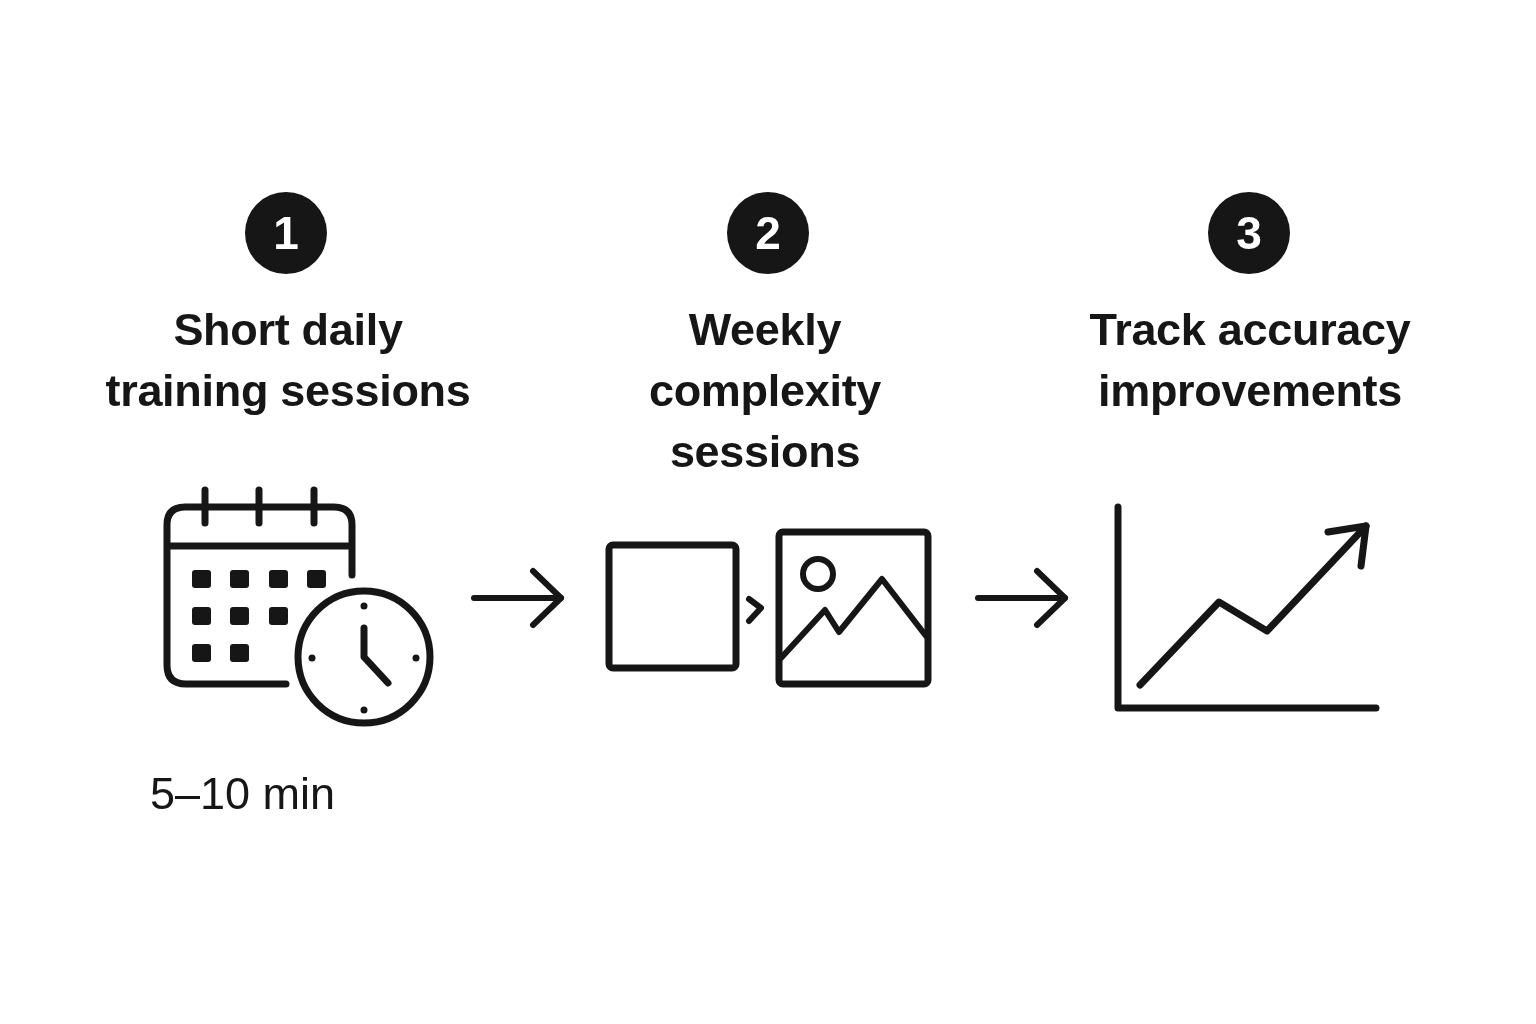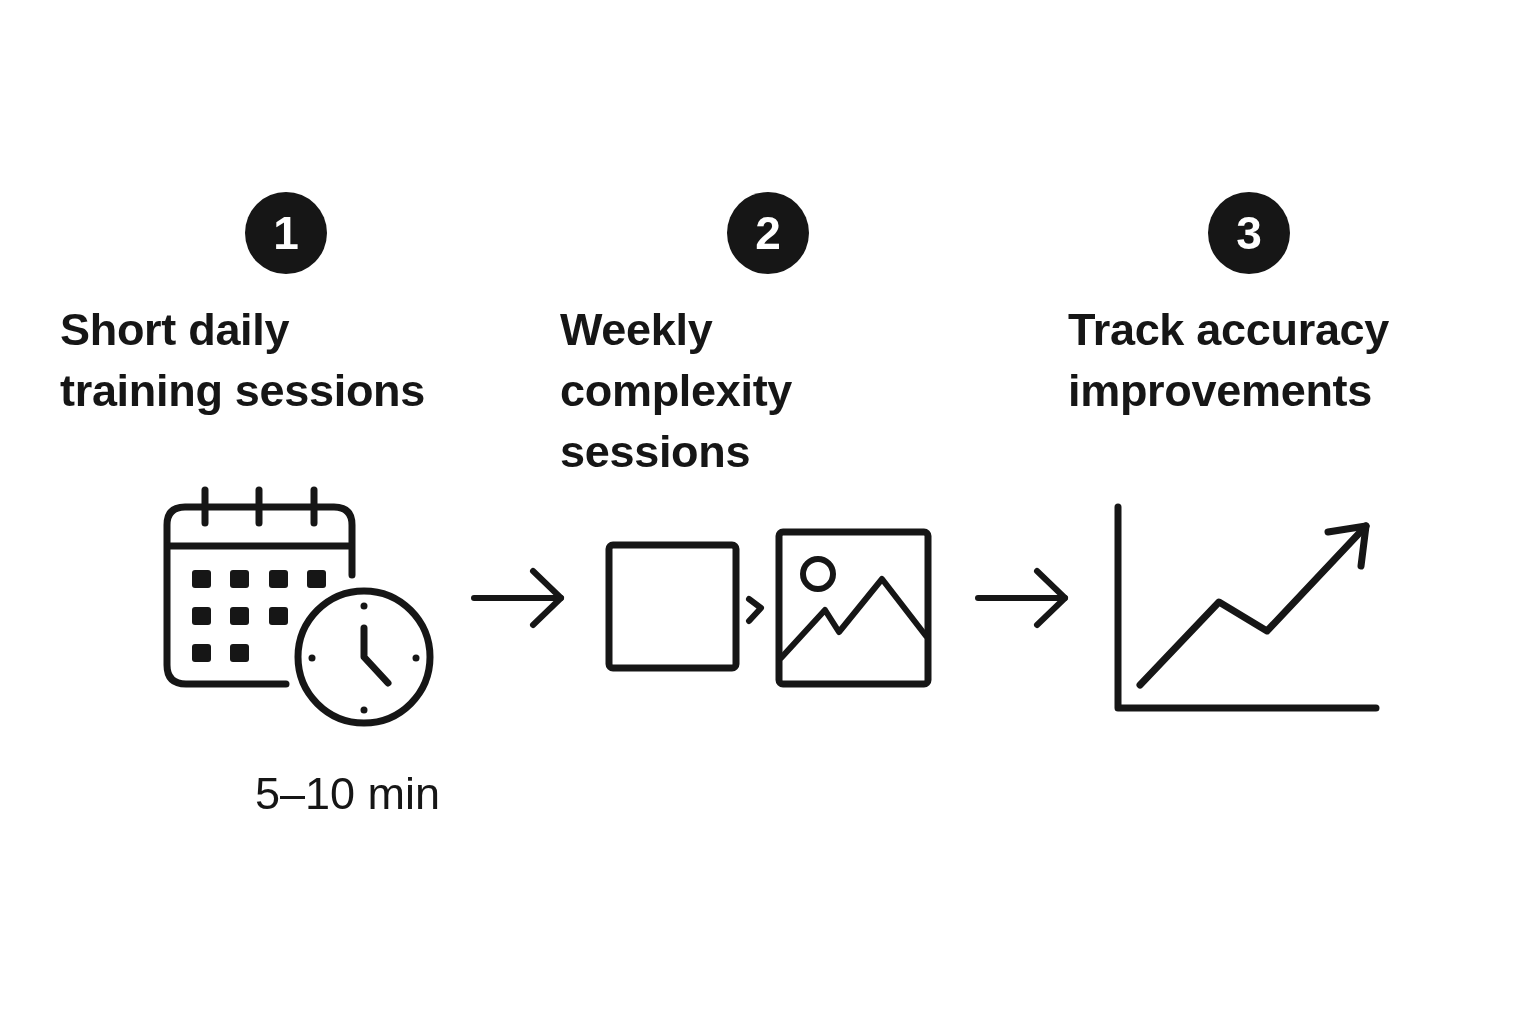--- a/index.html
+++ b/index.html
@@ -1,23 +1,23 @@
 <!DOCTYPE html>
 <html><head>
 <meta charset="utf-8">
 <style>
   html, body { margin: 0; padding: 0; background: #ffffff; }
   body { width: 1536px; height: 1024px; position: relative; overflow: hidden;
          font-family: "Liberation Sans", "DejaVu Sans", sans-serif; color: #161616; }
   .badge { position: absolute; width: 82px; height: 82px; border-radius: 50%;
            background: #161616; color: #fff; display: flex; align-items: center; justify-content: center;
            font-weight: 700; font-size: 46px; }
-  .title { position: absolute; text-align: left; font-weight: 700; font-size: 45px; line-height: 61px;
+  .title { position: absolute; text-align: center; font-weight: 700; font-size: 45px; line-height: 61px;
            letter-spacing: -0.3px; white-space: pre-line; }
-  .sub { position: absolute; font-size: 45px; text-align: right; }
+  .sub { position: absolute; font-size: 45px; text-align: left; }
   svg.icon { position: absolute; overflow: visible; }
   svg.icon * { stroke: #161616; fill: none; stroke-linecap: round; stroke-linejoin: round; }
   svg.icon .fill { fill: #161616; stroke: none; }
 </style>
 </head>
 <body>
 
 <div class="badge" style="left:245px;top:192px;">1</div>
 <div class="title" style="left:60px;top:299px;width:456px;">Short daily
 training sessions</div>
@@ -64,20 +64,20 @@
   <circle cx="818" cy="574" r="15" stroke-width="6"></circle>
   <polyline points="781,658 825,610 839,632 882,579 926,636" stroke-width="6"></polyline>
 </svg>
 
 <svg class="icon" style="left:965px;top:560px;" width="120" height="80" viewBox="965 560 120 80">
   <line x1="978" y1="598" x2="1065" y2="598" stroke-width="6"></line>
   <polyline points="1037,571 1065,598 1037,625" stroke-width="6"></polyline>
 </svg>
 
 <div class="badge" style="left:1208px;top:192px;">3</div>
-<div class="title" style="left:1068px;top:299px;width:420px;">Track accuracy
+<div class="title" style="left:1040px;top:299px;width:420px;">Track accuracy
 improvements</div>
 
 <svg class="icon" style="left:1100px;top:490px;" width="300" height="230" viewBox="1100 490 300 230">
   <polyline points="1118,507 1118,708 1376,708" stroke-width="7"></polyline>
   <polyline points="1140,685 1219,602 1267,631 1366,526" stroke-width="7"></polyline>
   <polyline points="1328,532 1366,526 1361,566" stroke-width="7"></polyline>
 </svg>
 
 </body></html>

